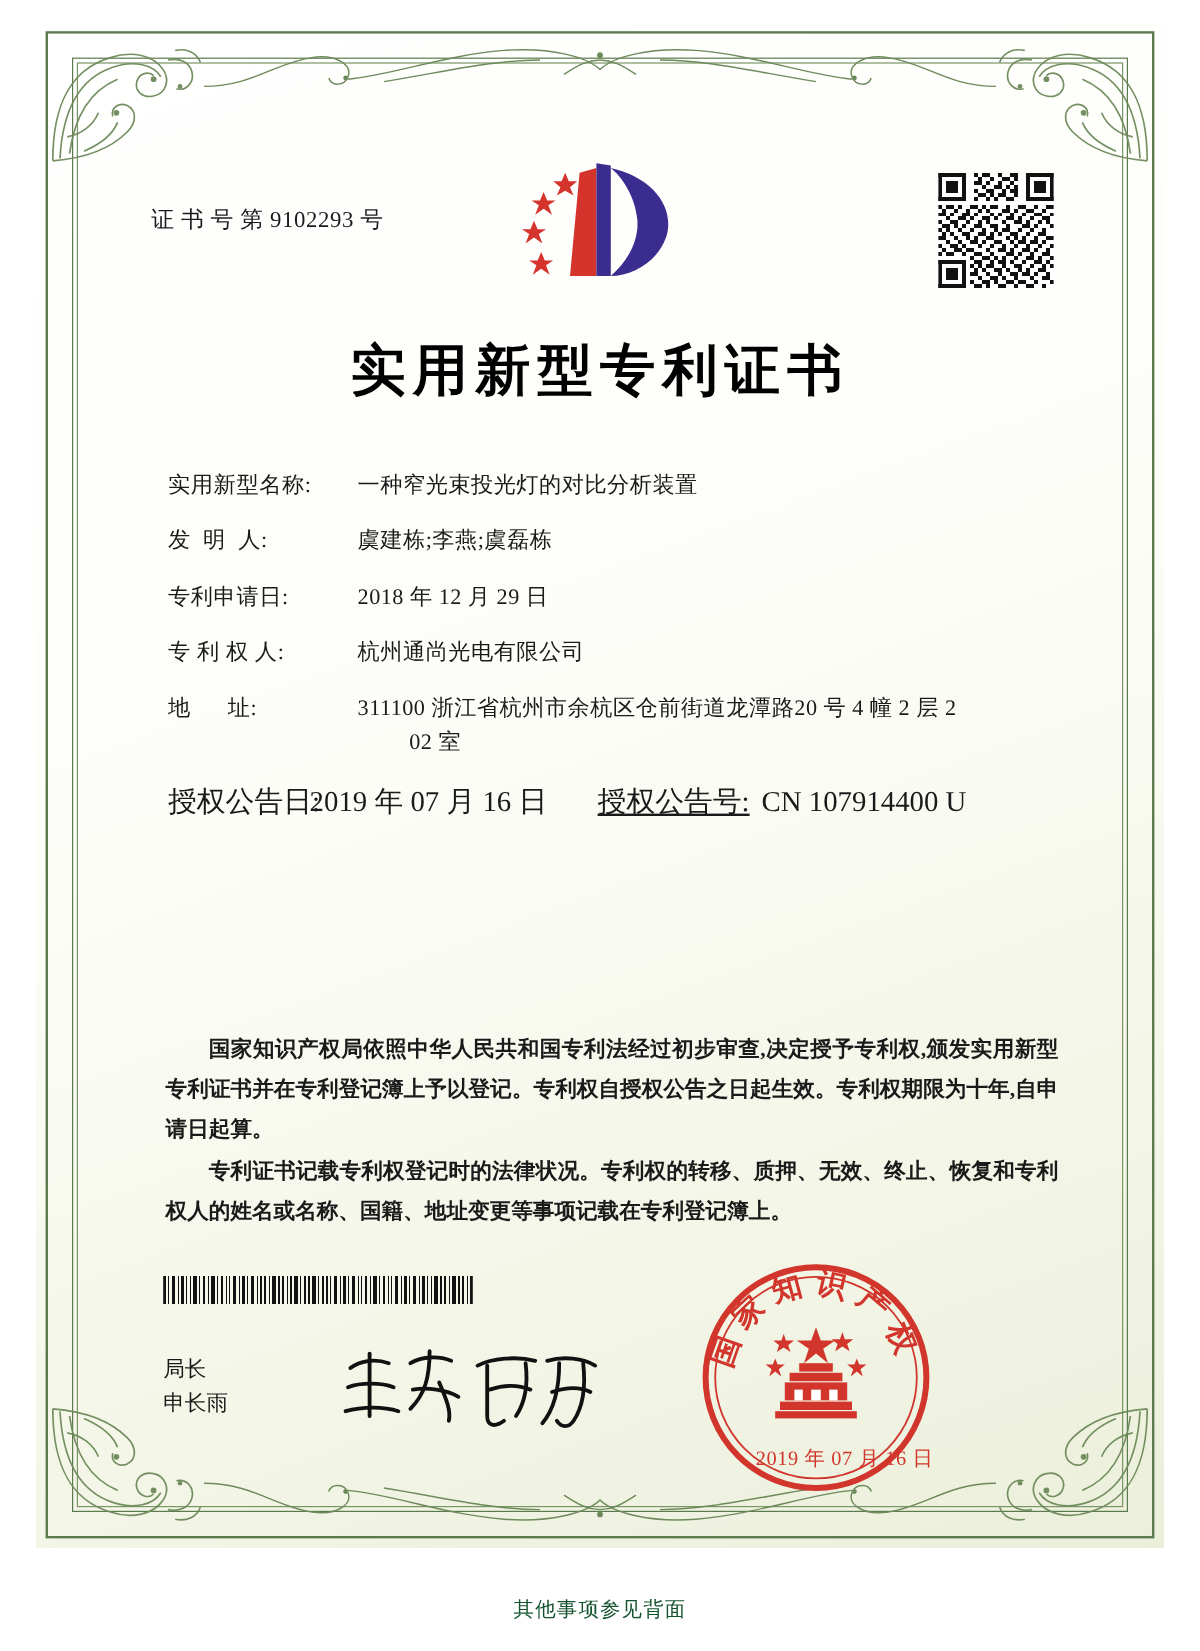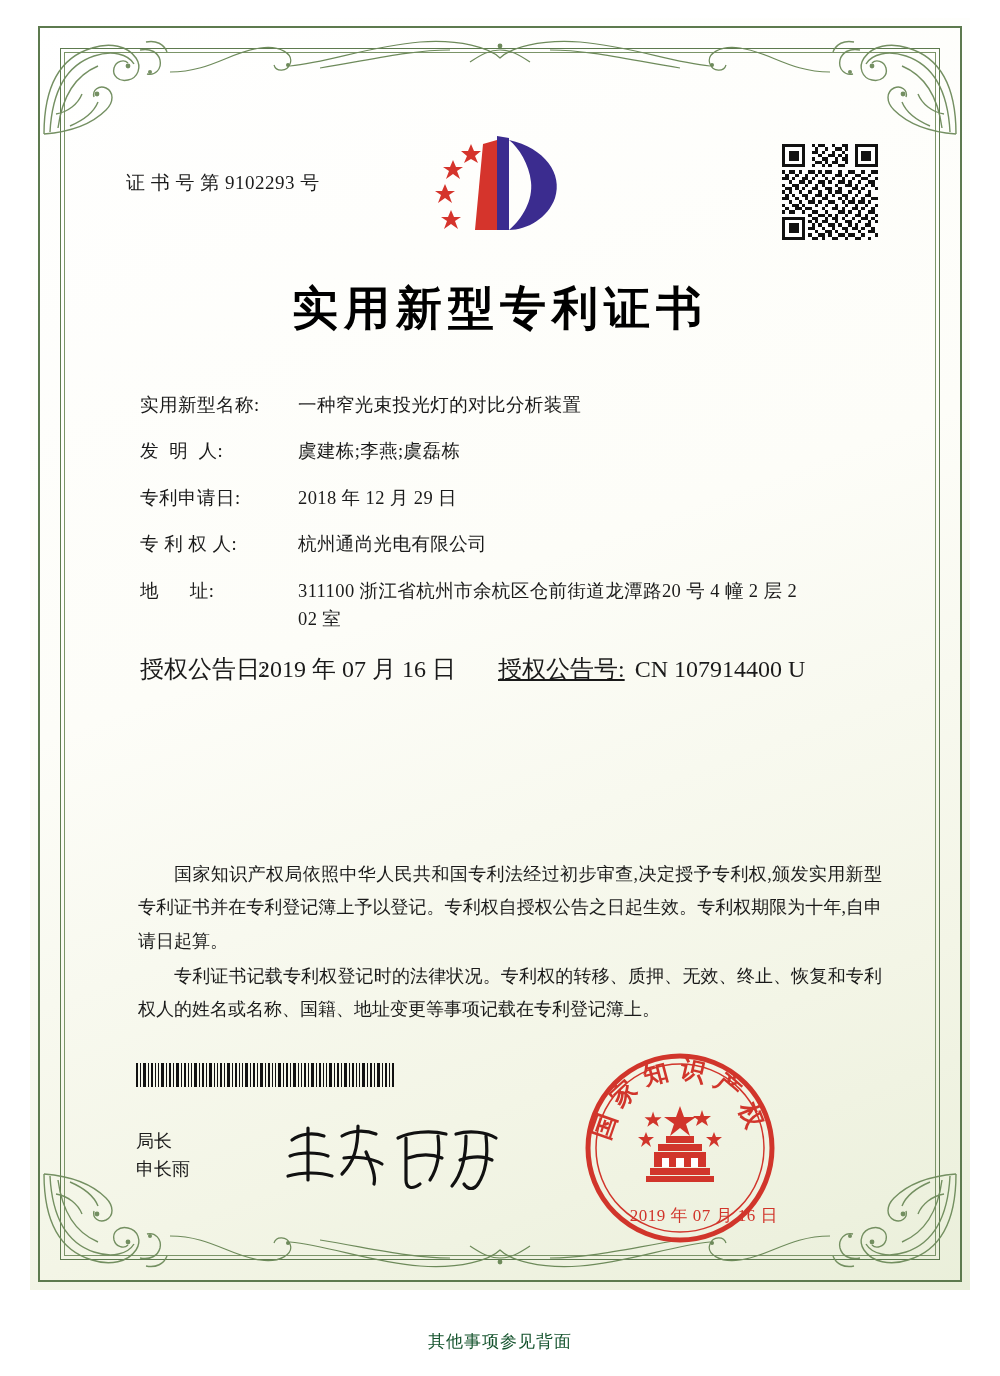--- a/index.html
+++ b/index.html
@@ -139,20 +139,21 @@
     white-space: pre;
     letter-spacing: 0.5px;
   }
   .field-value {
     flex: 1;
     letter-spacing: 0.4px;
   }
   .field-value .indent2 {
     display: block;
     margin-top: 9px;
+    margin-left: 43px;
   }
 
   .row-inline {
     display: flex;
     align-items: flex-start;
     margin-bottom: 20px;
     font-size: 24px;
   }
   .row-inline .seg1-label { width: 118px; flex: none; white-space: pre; }
   .row-inline .seg1-value { width: 230px; flex: none; }
@@ -160,20 +161,21 @@
   .row-inline .seg2-value { flex: 1; padding-left: 10px; }
 
   .paragraphs {
     position: absolute;
     left: 48px;
     right: 28px;
     top: 770px;
     font-size: 18px;
     line-height: 1.85;
     text-align: justify;
+    font-weight: bold;
   }
   .paragraphs p {
     margin: 0 0 2px 0;
     text-indent: 2em;
   }
 
   .barcode {
     position: absolute;
     left: 46px;
     top: 975px;

